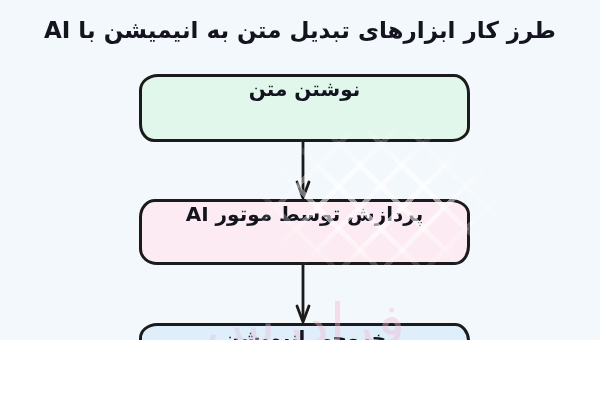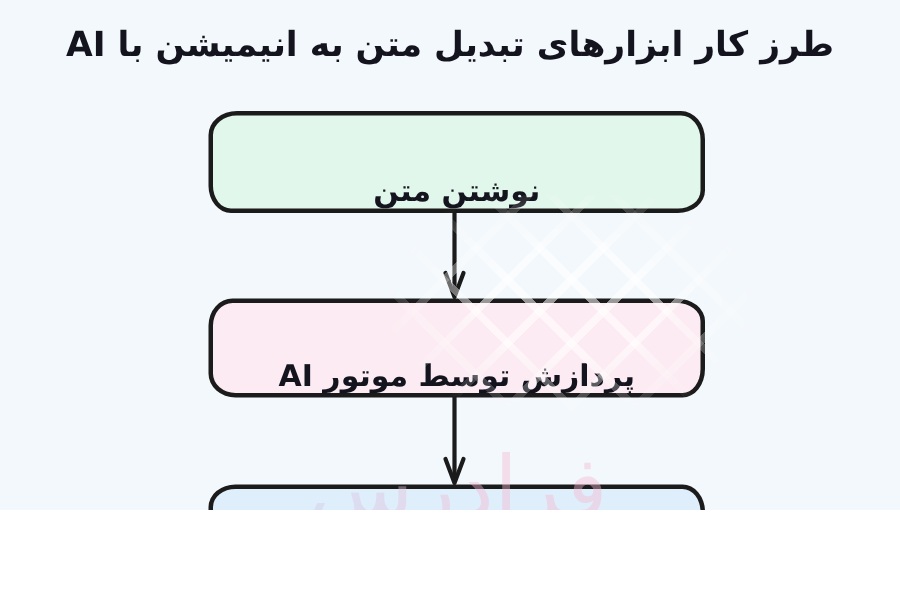--- a/index.html
+++ b/index.html
@@ -28,21 +28,21 @@
     color:var(--title);
     letter-spacing:0;
     z-index:2;
   }
   .node{
     position:absolute;
     left:139px;
     width:331px;
     border:3px solid var(--ink);
     display:flex;
-    align-items:flex-end;
+    align-items:flex-start;
     justify-content:center;
     z-index:1;
   }
   .node-1{top:74px;height:68px;border-radius:19px 16px 18px 15px / 16px 19px 15px 18px;}
   .node-2{top:199px;height:66px;border-radius:16px 19px 15px 18px / 18px 15px 19px 16px;}
   .node-3{top:323px;height:67px;border-radius:18px 15px 19px 16px / 15px 18px 16px 19px;}
   .node-label{
     position:relative;
     direction:rtl;
     font-size:20px;

